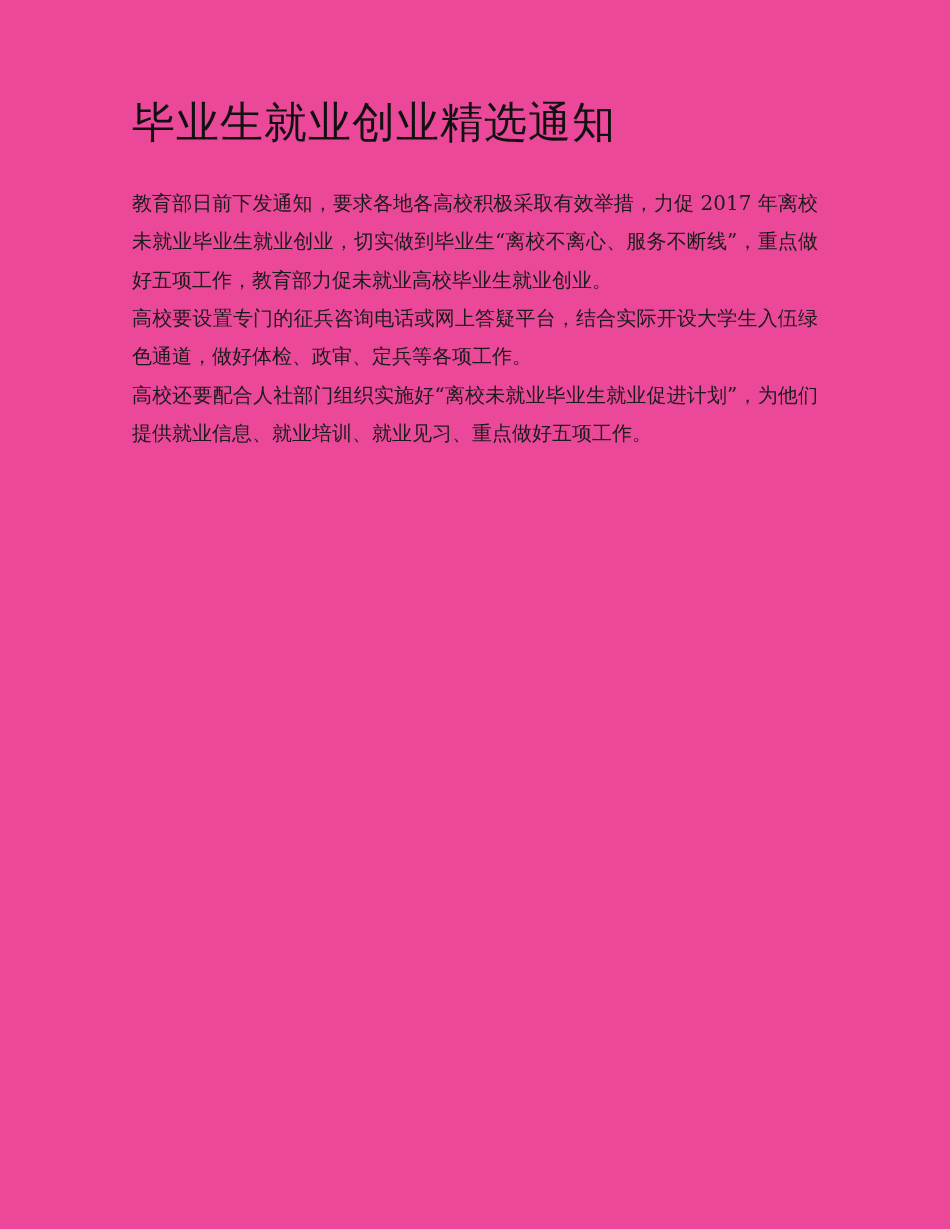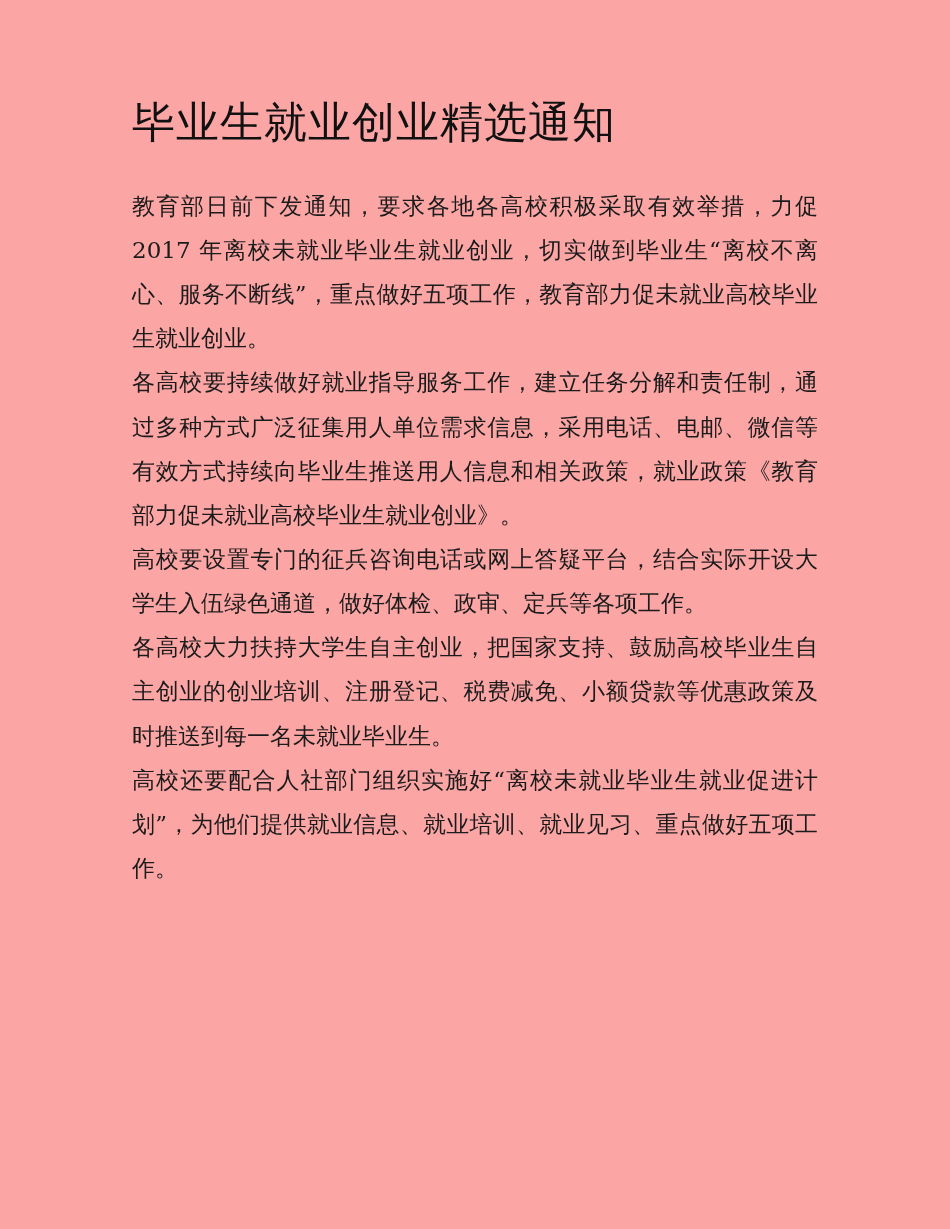--- a/index.html
+++ b/index.html
@@ -12,49 +12,47 @@
     height: 1229px;
     font-family: "DejaVu Serif", "Liberation Serif", serif;
     color: #1b1b1b;
     overflow: hidden;
   }
   .page {
     box-sizing: border-box;
     width: 950px;
     height: 1229px;
     padding: 96px 132px 28px 132px;
-    background: #fca5a5;
+    background: #ec4899;
   }
   .doc-title {
     font-family: "DejaVu Sans", "Liberation Sans", sans-serif;
     font-size: 43px;
     font-weight: 400;
     line-height: 1.25;
     letter-spacing: 1px;
     margin: 0 0 34px 0;
     color: #111111;
     white-space: nowrap;
   }
   .doc-body {
-    font-size: 23px;
+    font-size: 20px;
     line-height: 1.92;
     text-align: justify;
     text-justify: inter-ideograph;
     color: #1b1b1b;
   }
   .doc-body p {
     margin: 0;
     text-indent: 0;
   }
 </style>
 </head>
 <body>
 
 <div class="page">
   <h1 class="doc-title">毕业生就业创业精选通知</h1>
   <div class="doc-body">
     <p>教育部日前下发通知，要求各地各高校积极采取有效举措，力促 2017 年离校未就业毕业生就业创业，切实做到毕业生“离校不离心、服务不断线”，重点做好五项工作，教育部力促未就业高校毕业生就业创业。</p>
-    <p>各高校要持续做好就业指导服务工作，建立任务分解和责任制，通过多种方式广泛征集用人单位需求信息，采用电话、电邮、微信等有效方式持续向毕业生推送用人信息和相关政策，就业政策《教育部力促未就业高校毕业生就业创业》。</p>
     <p>高校要设置专门的征兵咨询电话或网上答疑平台，结合实际开设大学生入伍绿色通道，做好体检、政审、定兵等各项工作。</p>
-    <p>各高校大力扶持大学生自主创业，把国家支持、鼓励高校毕业生自主创业的创业培训、注册登记、税费减免、小额贷款等优惠政策及时推送到每一名未就业毕业生。</p>
     <p>高校还要配合人社部门组织实施好“离校未就业毕业生就业促进计划”，为他们提供就业信息、就业培训、就业见习、重点做好五项工作。</p>
   </div>
 </div>
 
 </body></html>

